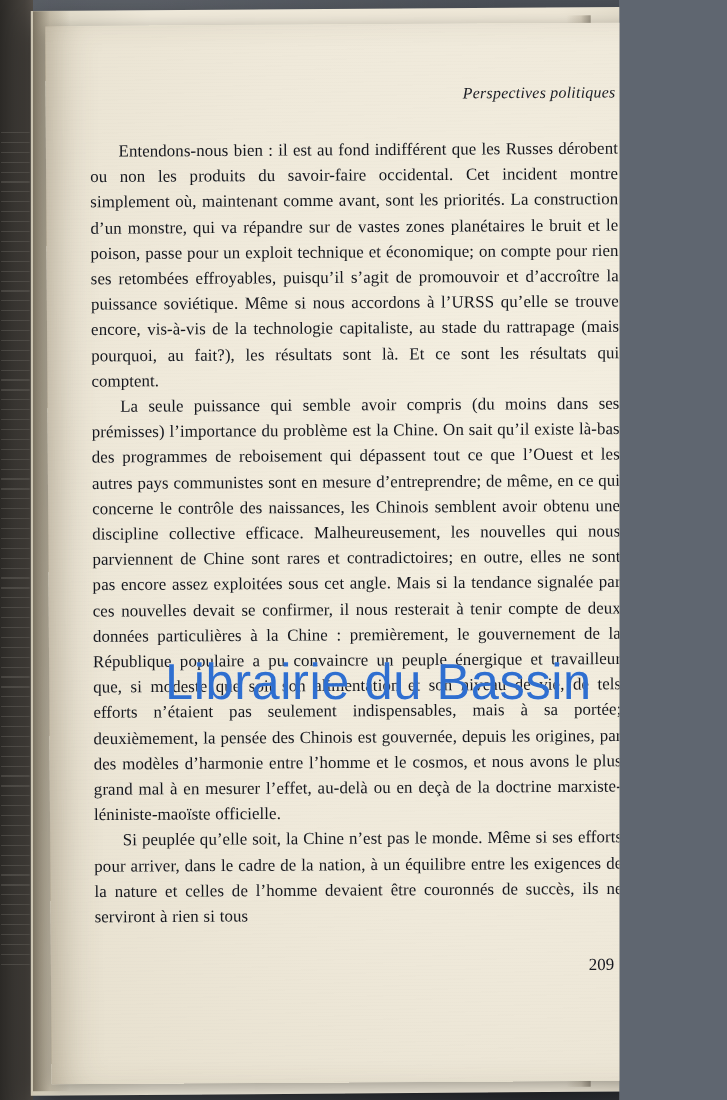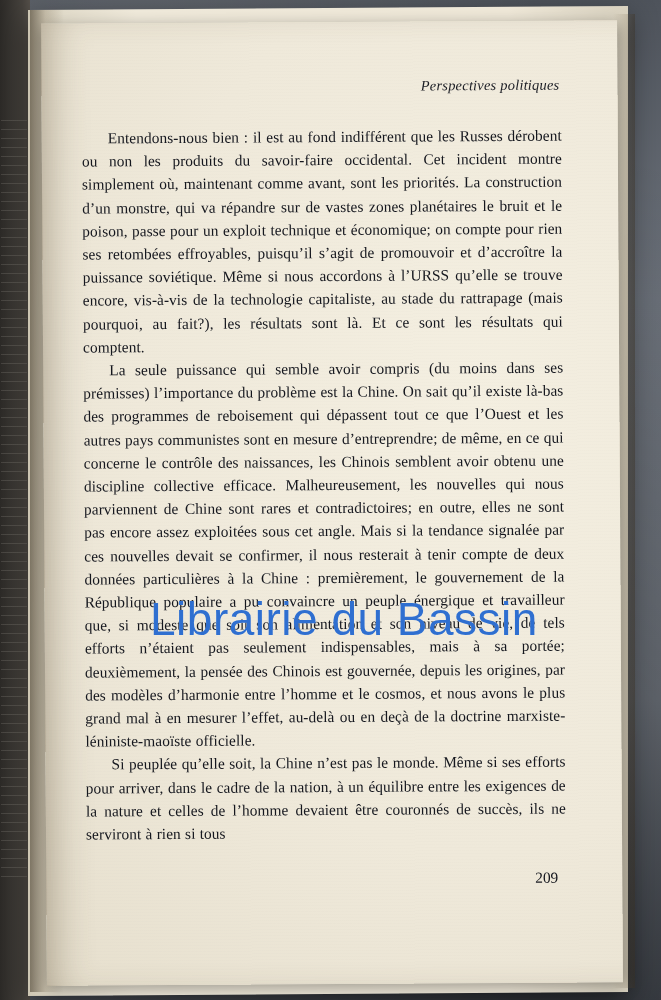--- a/index.html
+++ b/index.html
@@ -9,21 +9,21 @@
   }
   body {
     width: 661px;
     height: 1000px;
     overflow: hidden;
     font-family: "Liberation Serif", serif;
   }
 
   #scene {
     position: relative;
-    width: 661px;
+    width: 563px;
     height: 1000px;
     background: linear-gradient(100deg, #575d66 0%, #6b7179 35%, #7a8089 60%, #5e646d 100%);
     overflow: hidden;
   }
 
   
   #backdrop {
     position: absolute;
     inset: 0;
     background:

